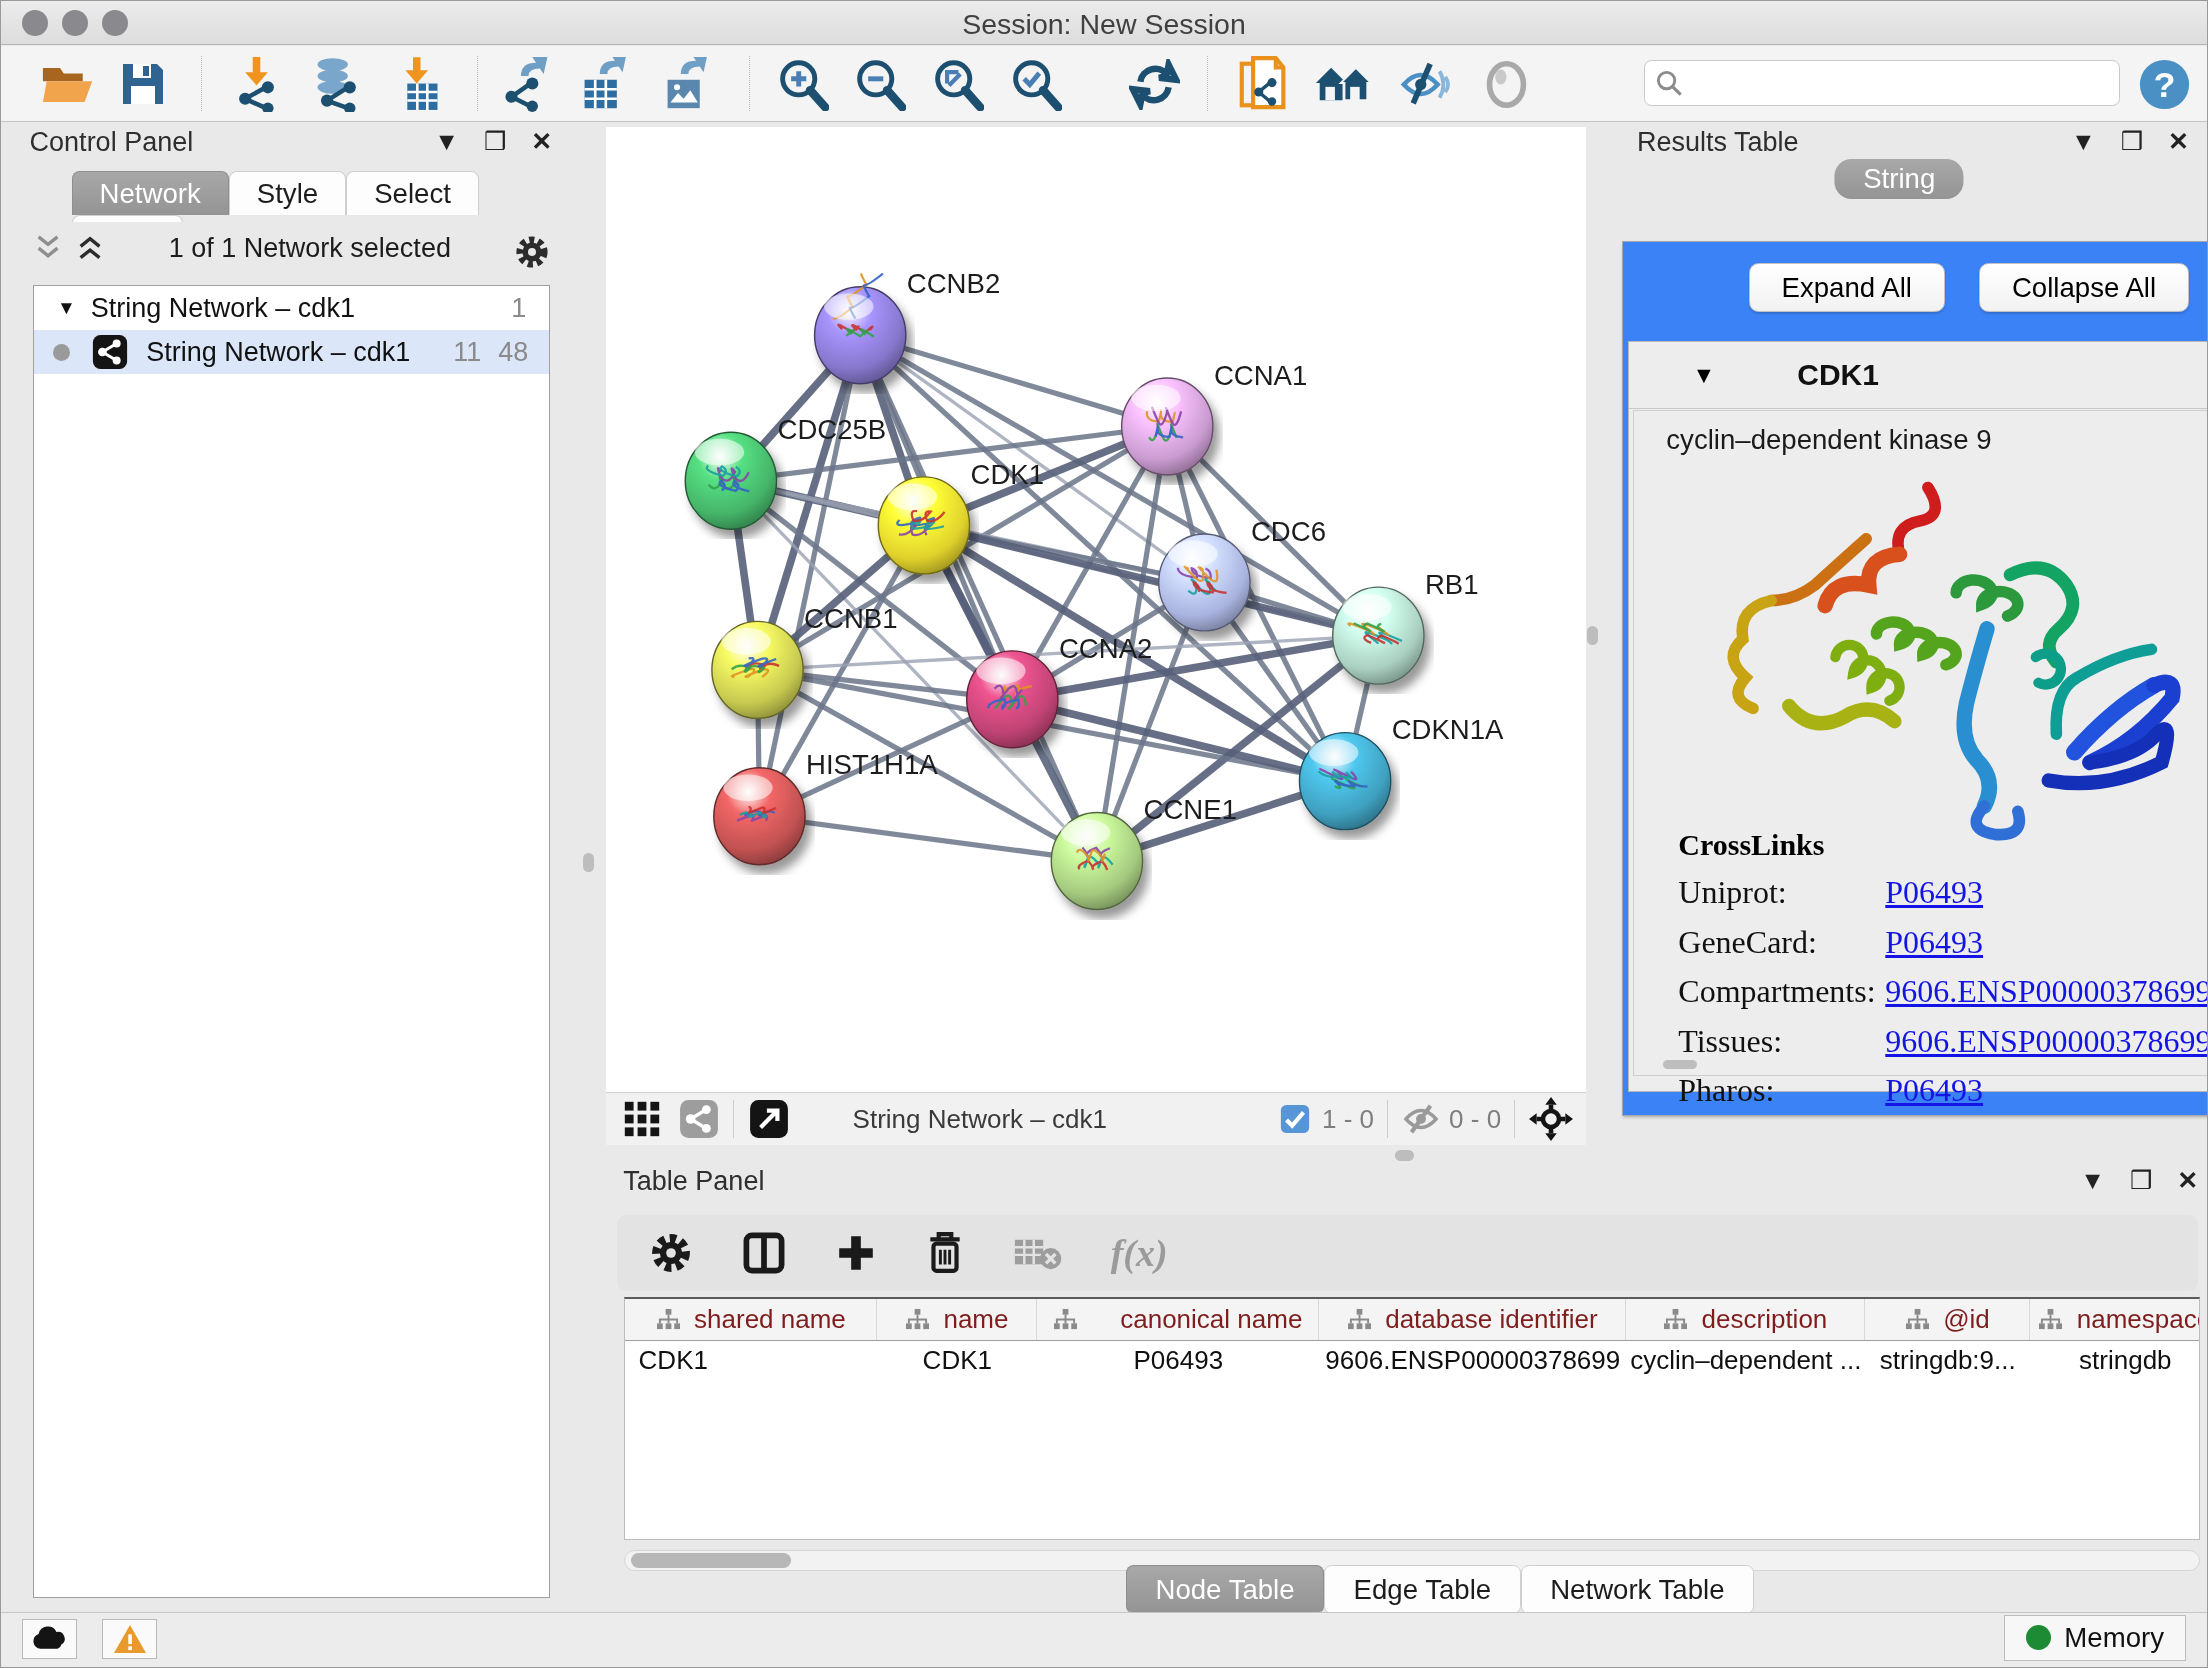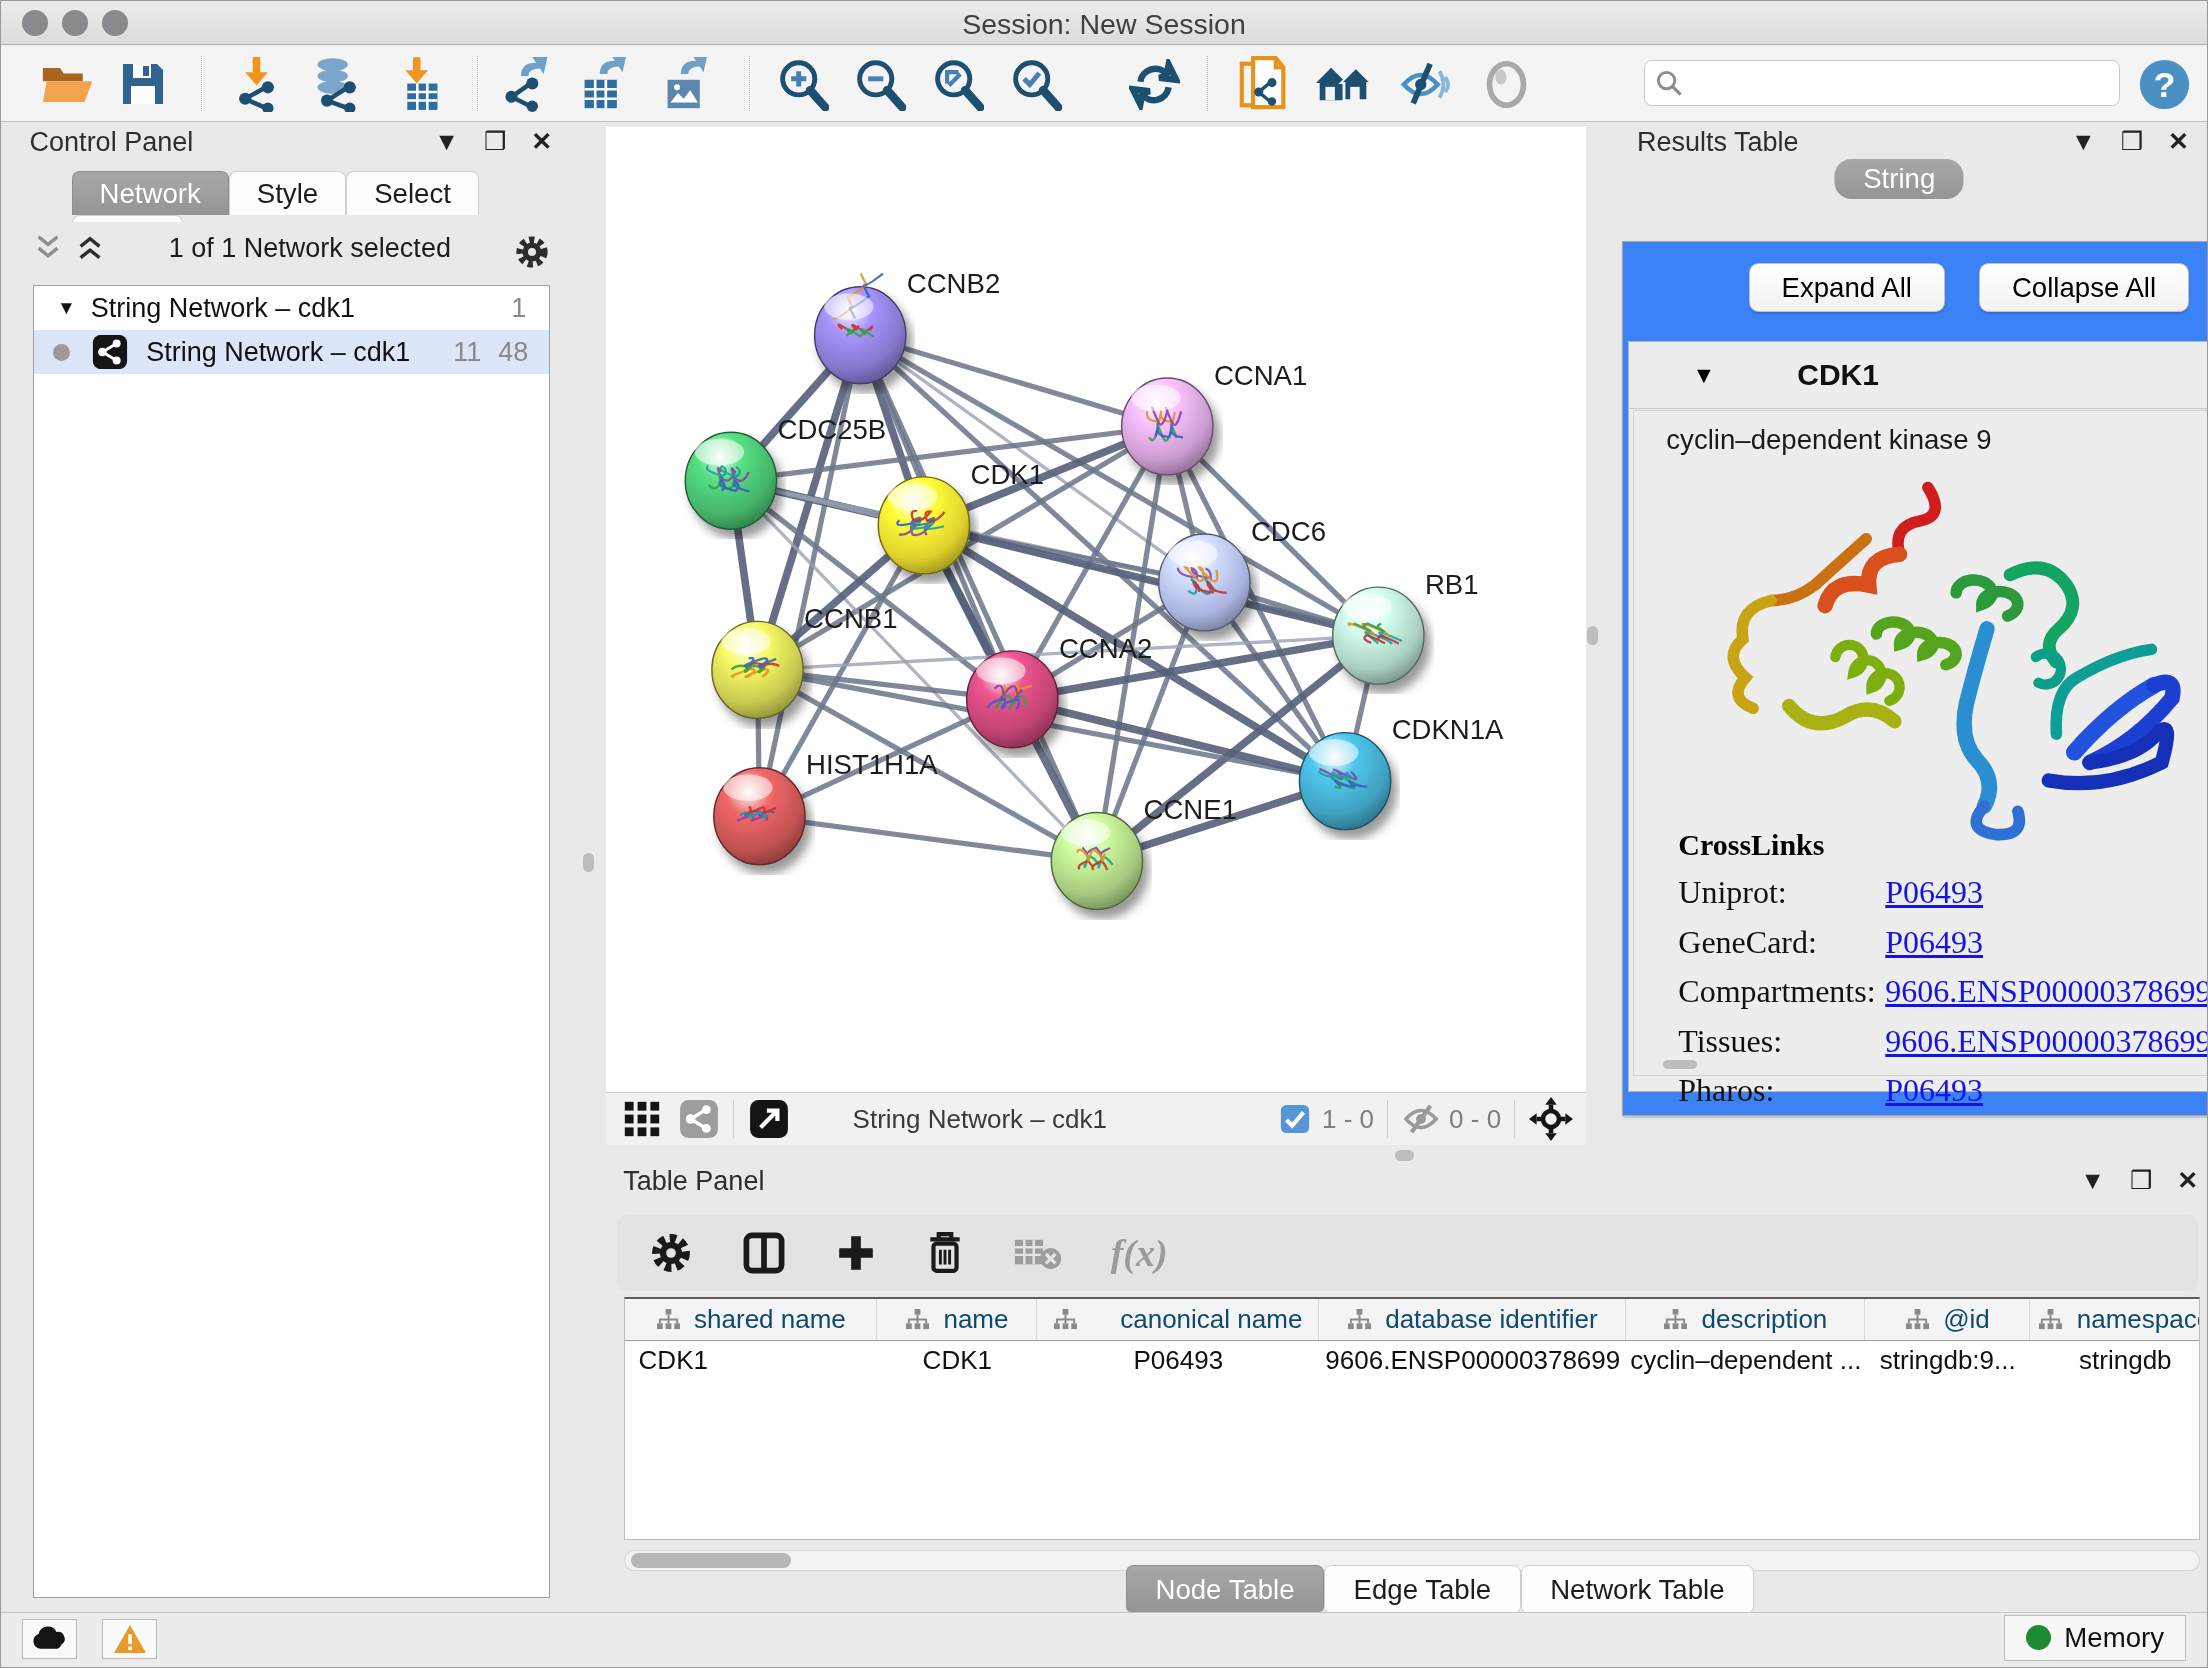--- a/index.html
+++ b/index.html
@@ -73,21 +73,21 @@
 
   
   #table-panel { position:absolute; left:609px; top:1157px; width:1594px; height:460px; }
   .tp-toolbar { position:absolute; left:6.7px; top:57px; width:1581px; height:76px; background:#e3e3e3; border-radius:9.5px;
      display:flex; align-items:center; gap:49px; padding-left:32px; }
   .tp-toolbar .ic { cursor:pointer; display:flex; align-items:center;font-weight:bold; }
   .fx { font-family:"Liberation Serif", serif; font-style:italic; font-size:38px; color:#9b9b9b; }
   .tp-table { position:absolute; left:14.3px; top:139px; width:1576px; height:243px; background:#fff;
      border:1px solid #bdbdbd; border-top:2.9px solid #5c5c5c; overflow:hidden; }
   .tp-hrow { display:flex; height:42px; background:#f4f4f4; border-bottom:1.9px solid #9f9f9f; }
-  .tp-hcell { display:flex; align-items:center; justify-content:center; gap:13.3px; font-size:26px; color:#0c4a6e;
+  .tp-hcell { display:flex; align-items:center; justify-content:center; gap:13.3px; font-size:26px; color:#7f1d1d;
      border-right:1px solid #d9d9d9; flex:none; overflow:hidden; white-space:nowrap; }
   .tp-rrow { display:flex; height:38px; }
   .tp-rcell { font-size:26px; color:#101010; flex:none; overflow:hidden; white-space:nowrap; display:flex; align-items:center; justify-content:center;}
   .tp-hscroll { position:absolute; left:14.3px; top:392px; width:1576px; height:21px; background:#f2f2f2; border:1px solid #d5d5d5; border-radius:10.5px;}
   .tp-hthumb { position:absolute; left:5.7px; top:1.9px; width:160px; height:15px; background:#b7b7b7; border-radius:7.6px; }
   .tp-tabs { position:absolute; left:516px; top:407px; }
   .tp-tabs .tab { border-radius:7.6px; padding:7.6px 28.5px; border-bottom:1px solid #cfcfcf; }
 
   
   #statusbar { position:absolute; left:0; top:1611px; width:100%; height:57px; background:#ececec; border-top:1px solid #c6c6c6; }

